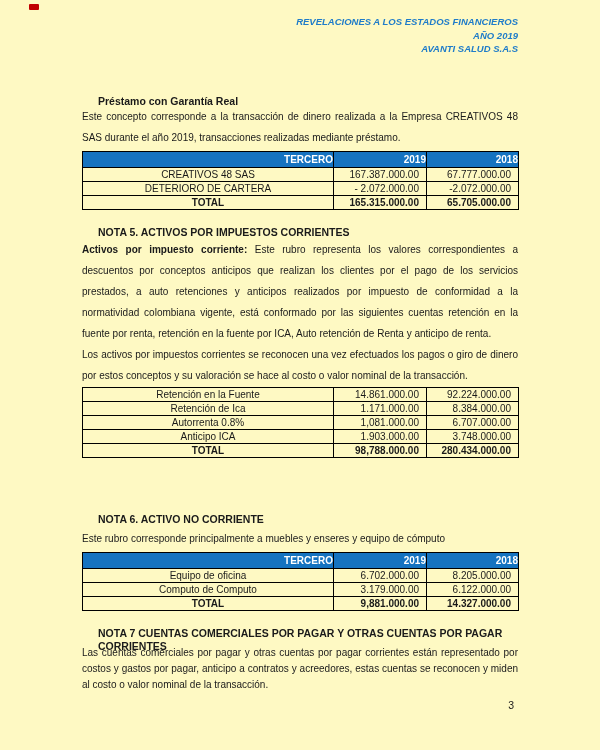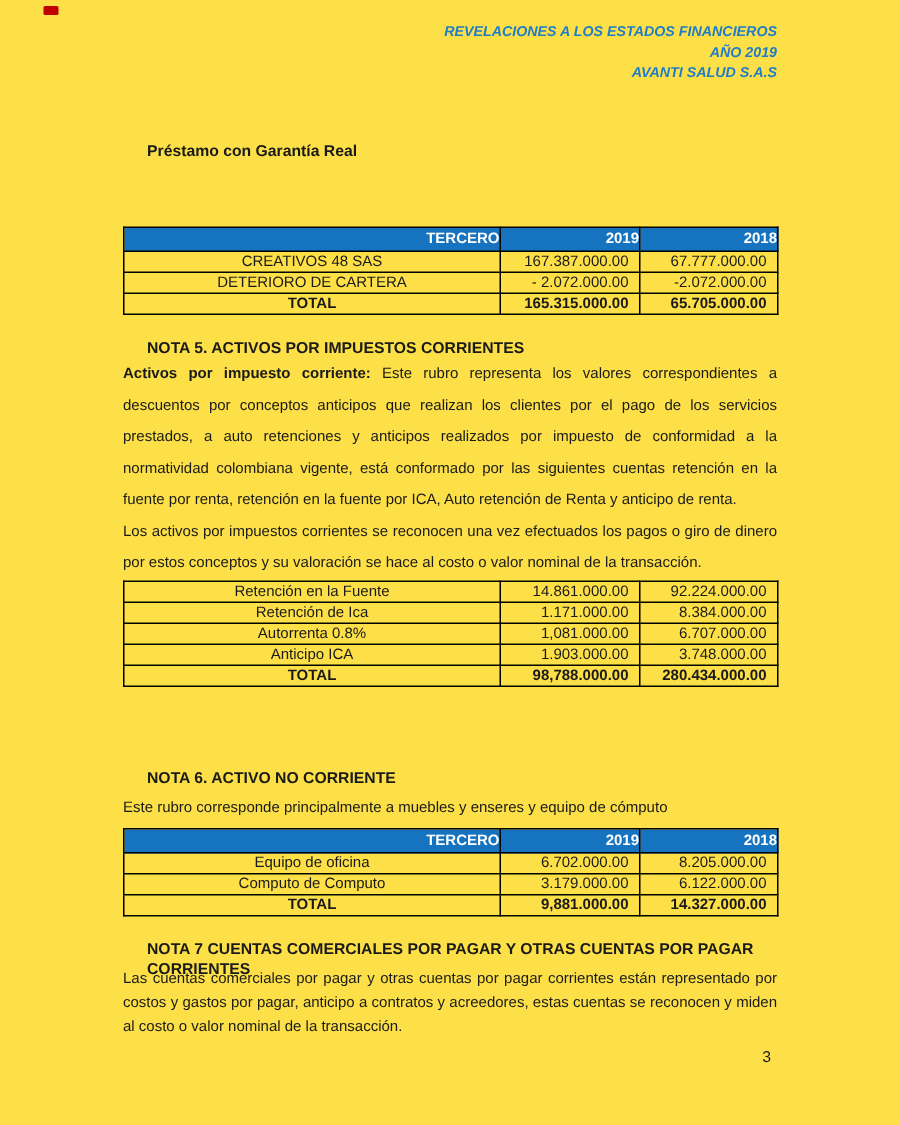--- a/index.html
+++ b/index.html
@@ -1,16 +1,16 @@
 <!DOCTYPE html>
 <html><head>
 <meta charset="utf-8">
 <style>
   html,body{margin:0;padding:0;background:#fff;}
-  .page{position:relative;width:600px;height:750px;background:#fde047;overflow:hidden;
+  .page{position:relative;width:600px;height:750px;background:#fef9c3;overflow:hidden;
         font-family:"Liberation Sans",sans-serif;color:#1a1a1a;}
   .doc-header{position:absolute;left:82px;top:15px;width:436px;text-align:right;
         color:#1f7cc9;font-weight:700;font-style:italic;font-size:9.5px;line-height:13.5px;}
   .red-mark{position:absolute;left:29px;top:4px;width:10px;height:6px;background:#c00000;border-radius:1px;}
   .h-bold{position:absolute;left:98px;width:436px;font-weight:700;font-size:10.5px;line-height:13px;}
   .para{position:absolute;left:82px;width:436px;font-size:10px;line-height:21px;
         text-align:justify;}
   .para .b{font-weight:700;}
   .para-tight{line-height:16px;}
   .para-single{line-height:14px;text-align:left;}
@@ -33,20 +33,21 @@
 
   <div class="red-mark"></div>
 
   <div class="doc-header">
     <div>REVELACIONES A LOS ESTADOS FINANCIEROS</div>
     <div>AÑO 2019</div>
     <div>AVANTI SALUD S.A.S</div>
   </div>
 
   <div class="h-bold" style="top:95px">Préstamo con Garantía Real</div>
+  <div class="para" style="top:106px">Este concepto corresponde a la transacción de dinero realizada a la Empresa CREATIVOS 48 SAS durante el año 2019, transacciones realizadas mediante préstamo.</div>
 
   <table class="fin t1">
     <colgroup>
         <col style="width:251px">
         <col style="width:93px">
         <col style="width:92px">
       </colgroup>
     <tbody>
         <tr>
       <th>TERCERO</th>

